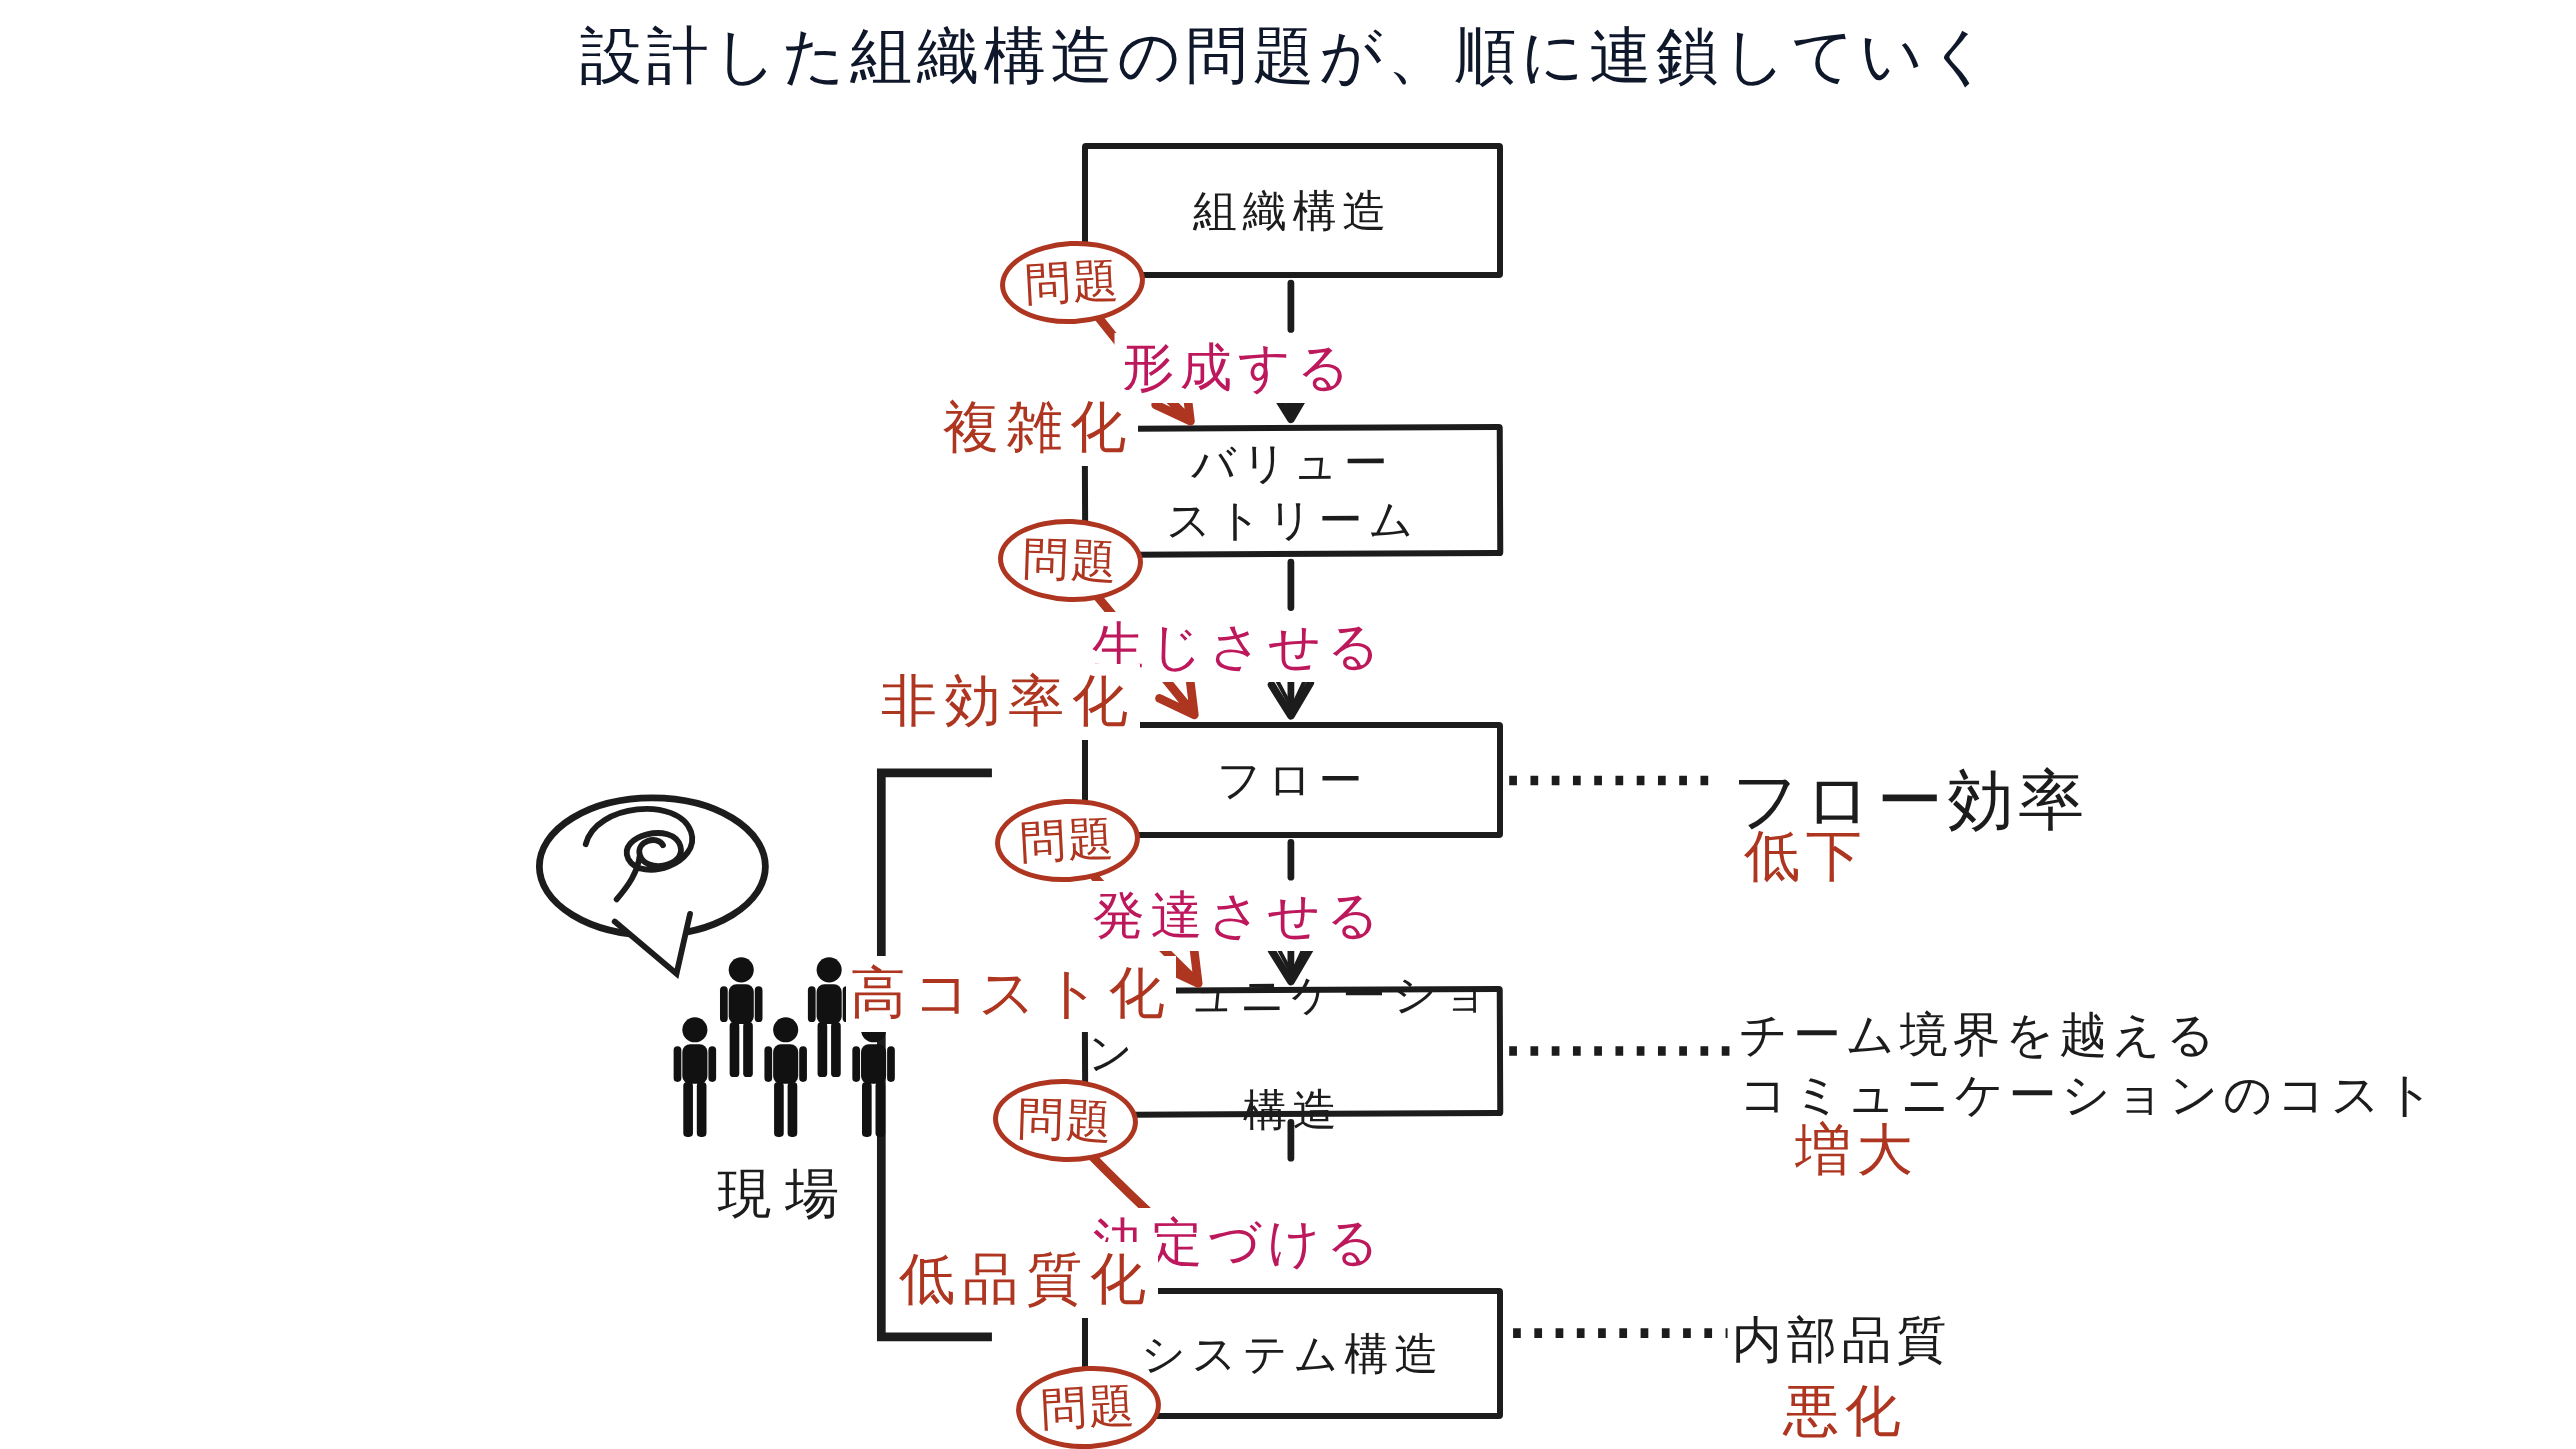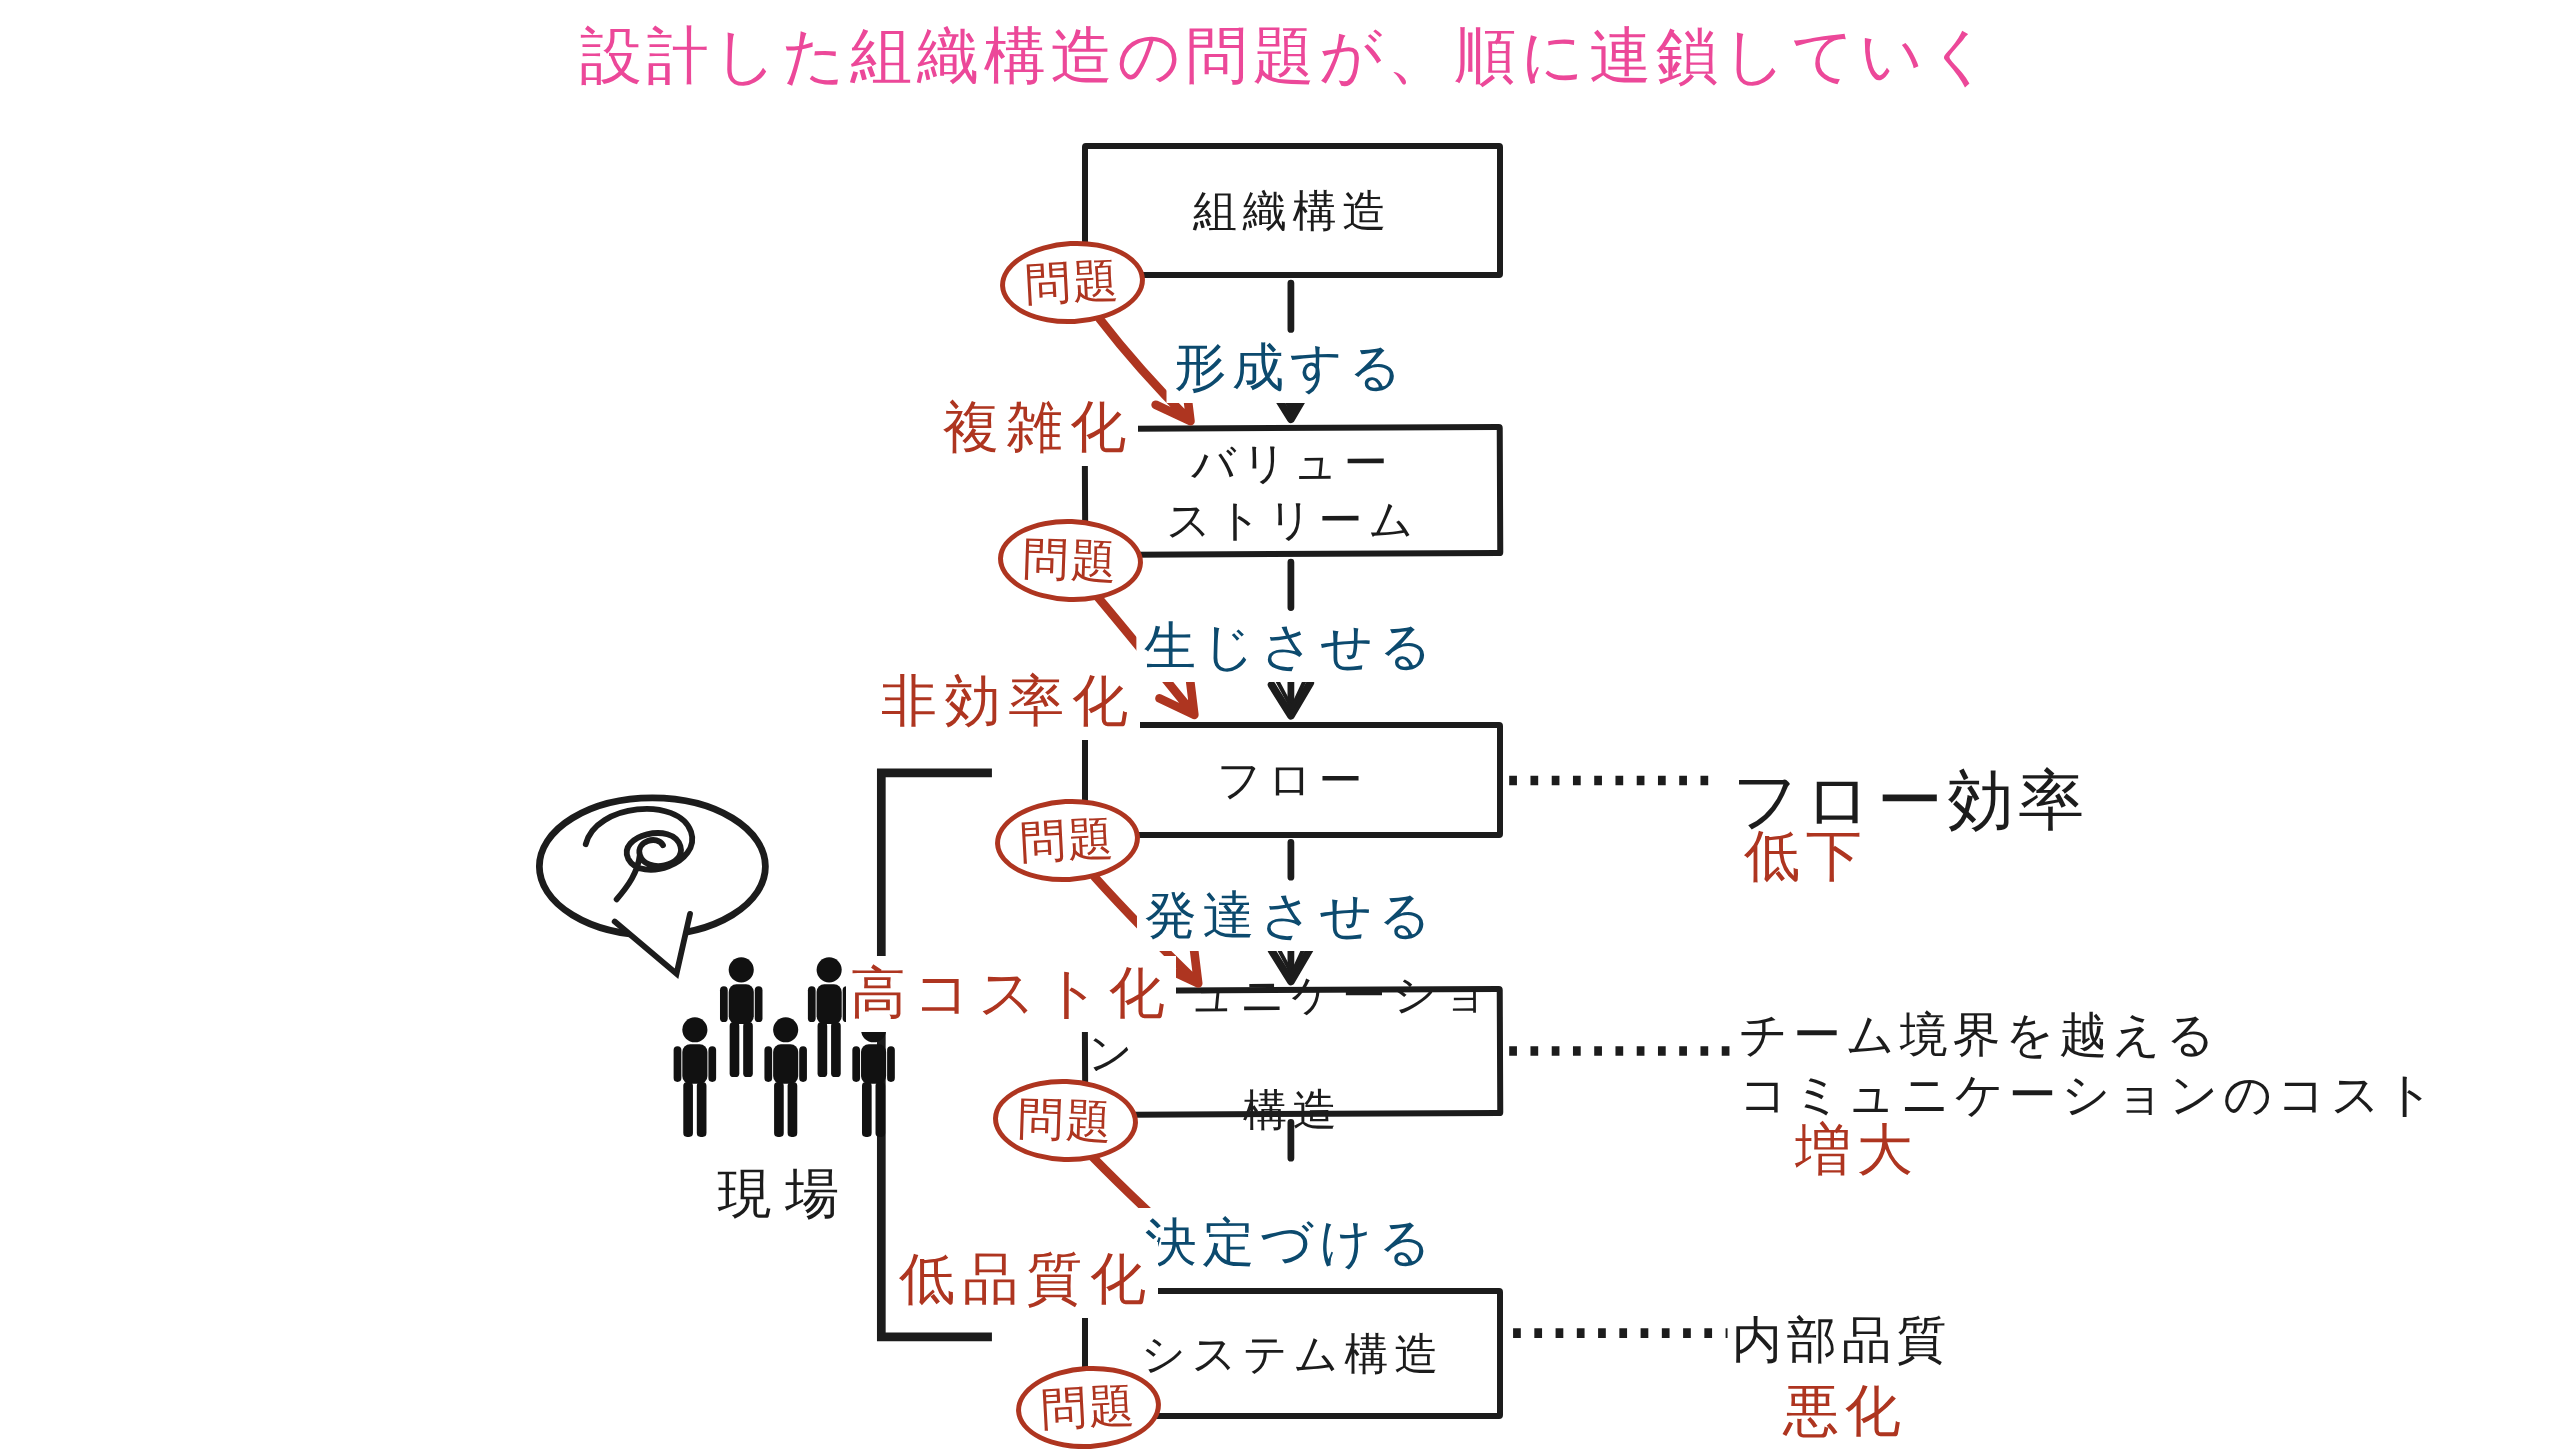--- a/index.html
+++ b/index.html
@@ -8,37 +8,37 @@
     width:2576px;height:1449px;
     background:#ffffff;
     overflow:hidden;
     font-family:"Liberation Sans","DejaVu Sans",sans-serif;
     color:#1c1c1c;
   }
   .title{
     position:absolute;left:0;right:0;top:13.5px;
     text-align:center;
     font-size:62px;letter-spacing:4.8px;
-    color:#ec4899;
+    color:#0f172a;
   }
   svg.layer{position:absolute;left:0;top:0;z-index:2;}
   .node-box{
     position:absolute;left:1082px;width:421px;
     border:6.8px solid #1c1c1c;border-radius:3.9px;
     box-sizing:border-box;
     display:flex;flex-direction:column;align-items:center;justify-content:center;
     background:#ffffff;z-index:1;
     font-size:44px;letter-spacing:5.8px;line-height:1.3;
   }
   .node-box.alt{transform:rotate(-0.25deg);}
   .edge-label{
-    position:absolute;left:1291px;transform:translateX(-50%);
+    position:absolute;left:1239px;transform:translateX(-50%);
     background:#ffffff;padding:0 7.7px;
     font-size:52px;letter-spacing:5.8px;white-space:nowrap;
-    z-index:3;color:#0c4a6e;
+    z-index:3;color:#be185d;
   }
   .problem-badge{
     position:absolute;width:145px;height:83px;
     border:5.8px solid #ae3520;border-radius:50%;
     background:#ffffff;color:#ae3520;
     display:flex;align-items:center;justify-content:center;
     font-size:46px;letter-spacing:1.9px;
     z-index:3;box-sizing:border-box;
   }
   .rot-a{transform:rotate(-3deg);}

